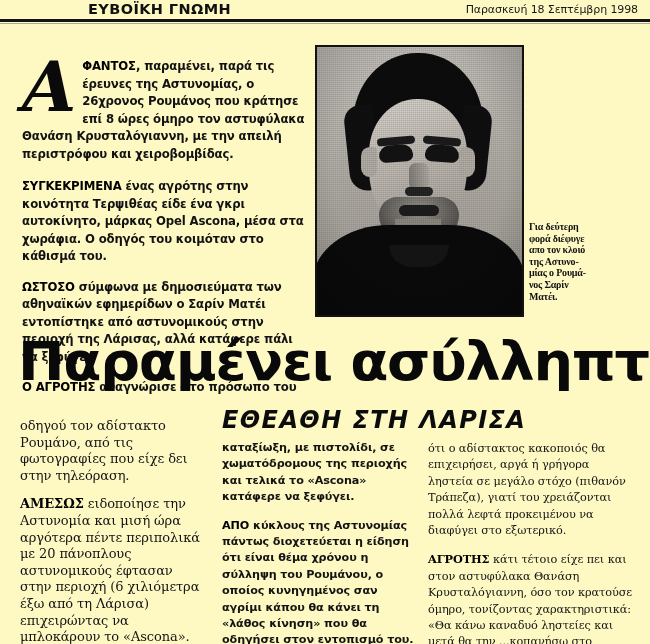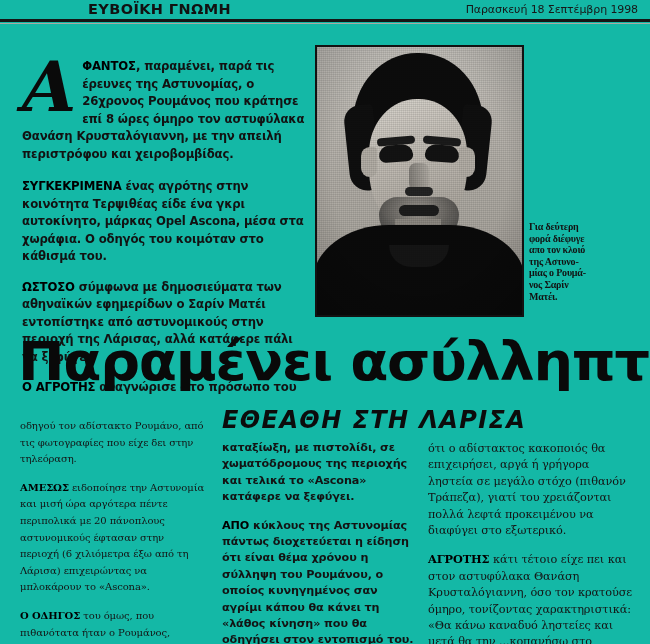--- a/index.html
+++ b/index.html
@@ -12,21 +12,21 @@
     background: #f2f1ee;
     font-family: "DejaVu Sans", sans-serif;
     color: #0d0d0d;
     overflow: hidden;
     position: relative;
   }
   .page {
     position: relative;
     width: 650px;
     height: 644px;
-    background: #14b8a6;
+    background: #fef9c3;
     overflow: hidden;
   }
 
   
   .masthead {
     position: absolute;
     left: 0; top: 0;
     width: 650px;
     height: 20px;
   }
@@ -319,21 +319,21 @@
   .col p {
     margin: 0 0 12px 0;
     letter-spacing: -0.1px;
   }
   .col-1 {
     left: 20px;
     width: 186px;
   }
   .col-1 p {
     font-family: "DejaVu Serif", serif;
-    font-size: 10px;
+    font-size: 13px;
     line-height: 16.6px;
     color: #141414;
   }
   .col-1 .kicker {
     font-family: "DejaVu Serif", serif;
     font-weight: bold;
   }
   .col-2 {
     left: 222px;
     top: 440px;

